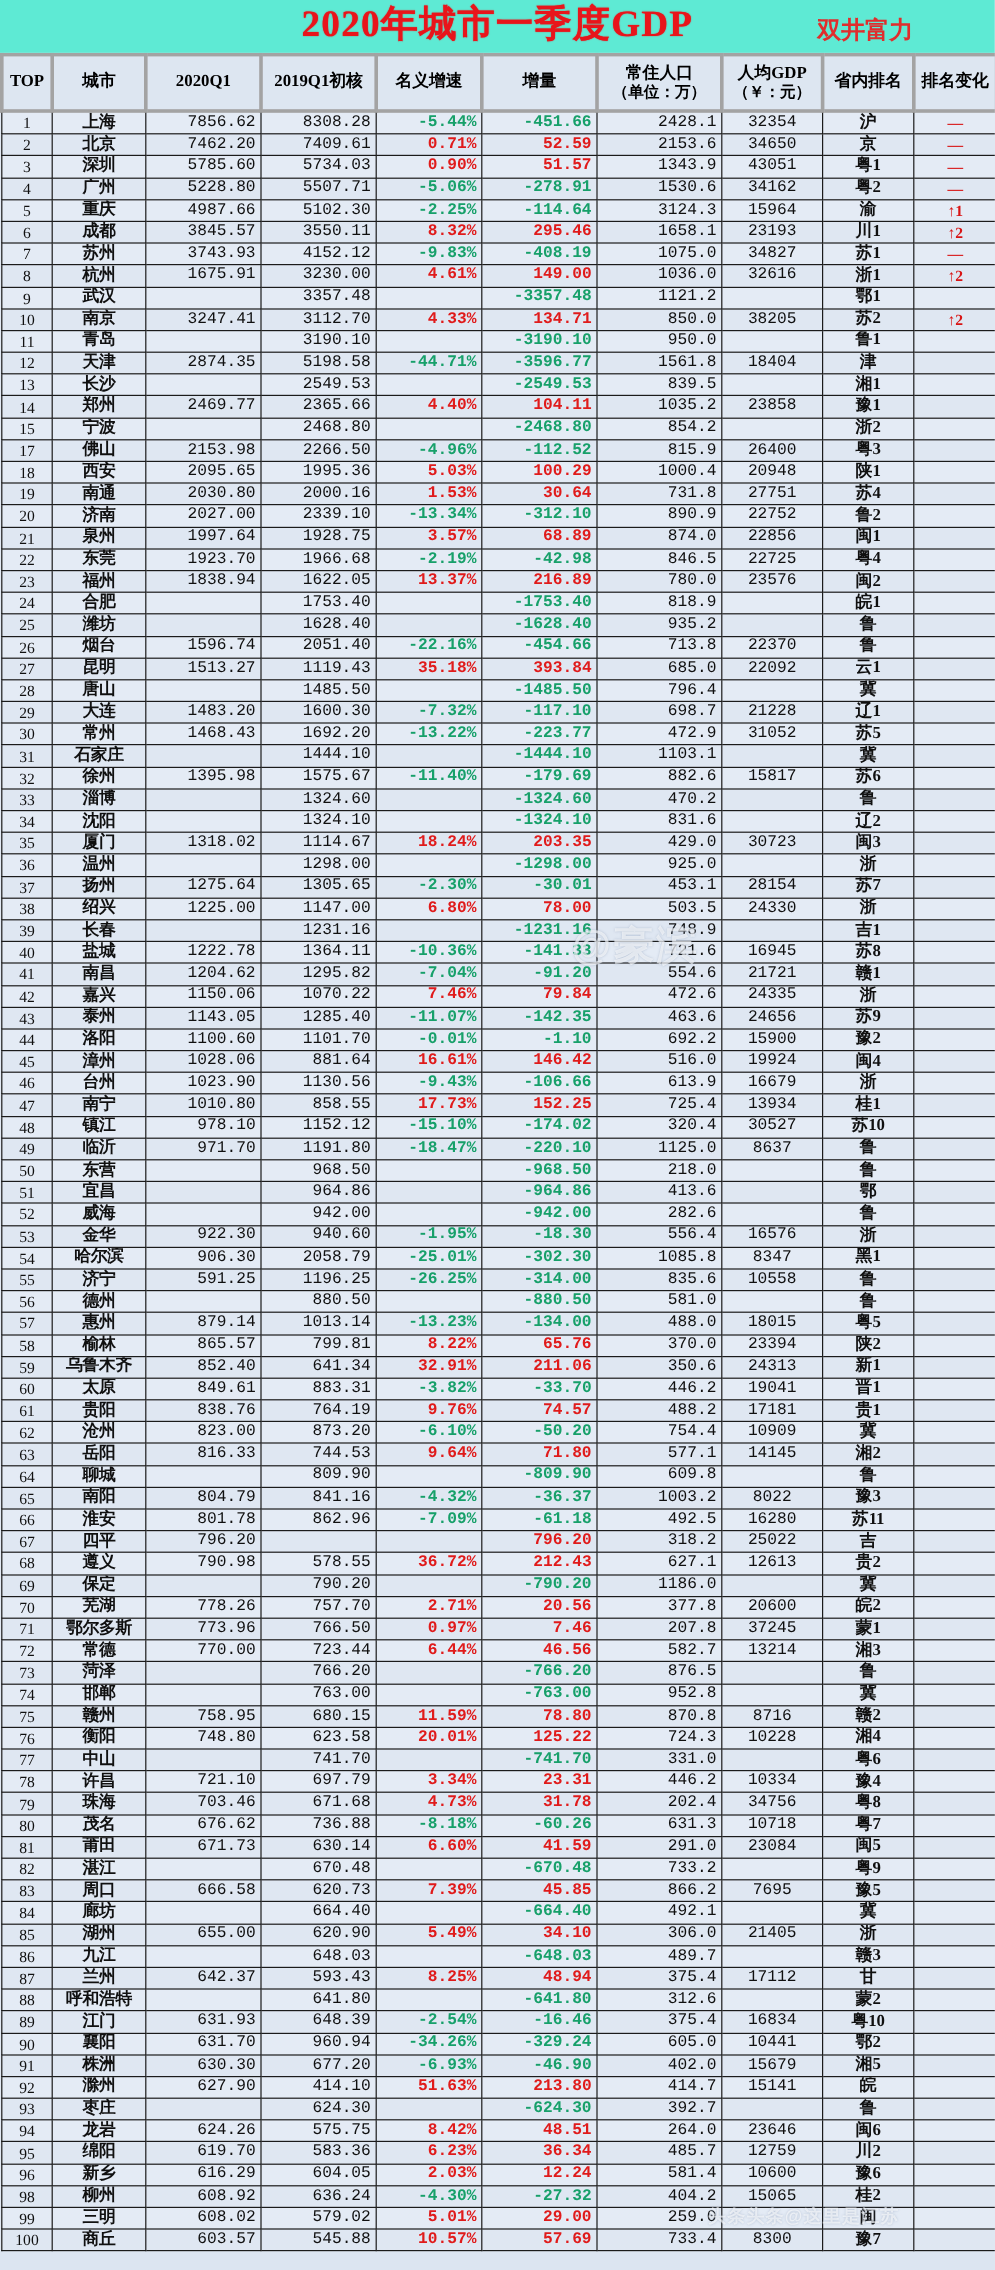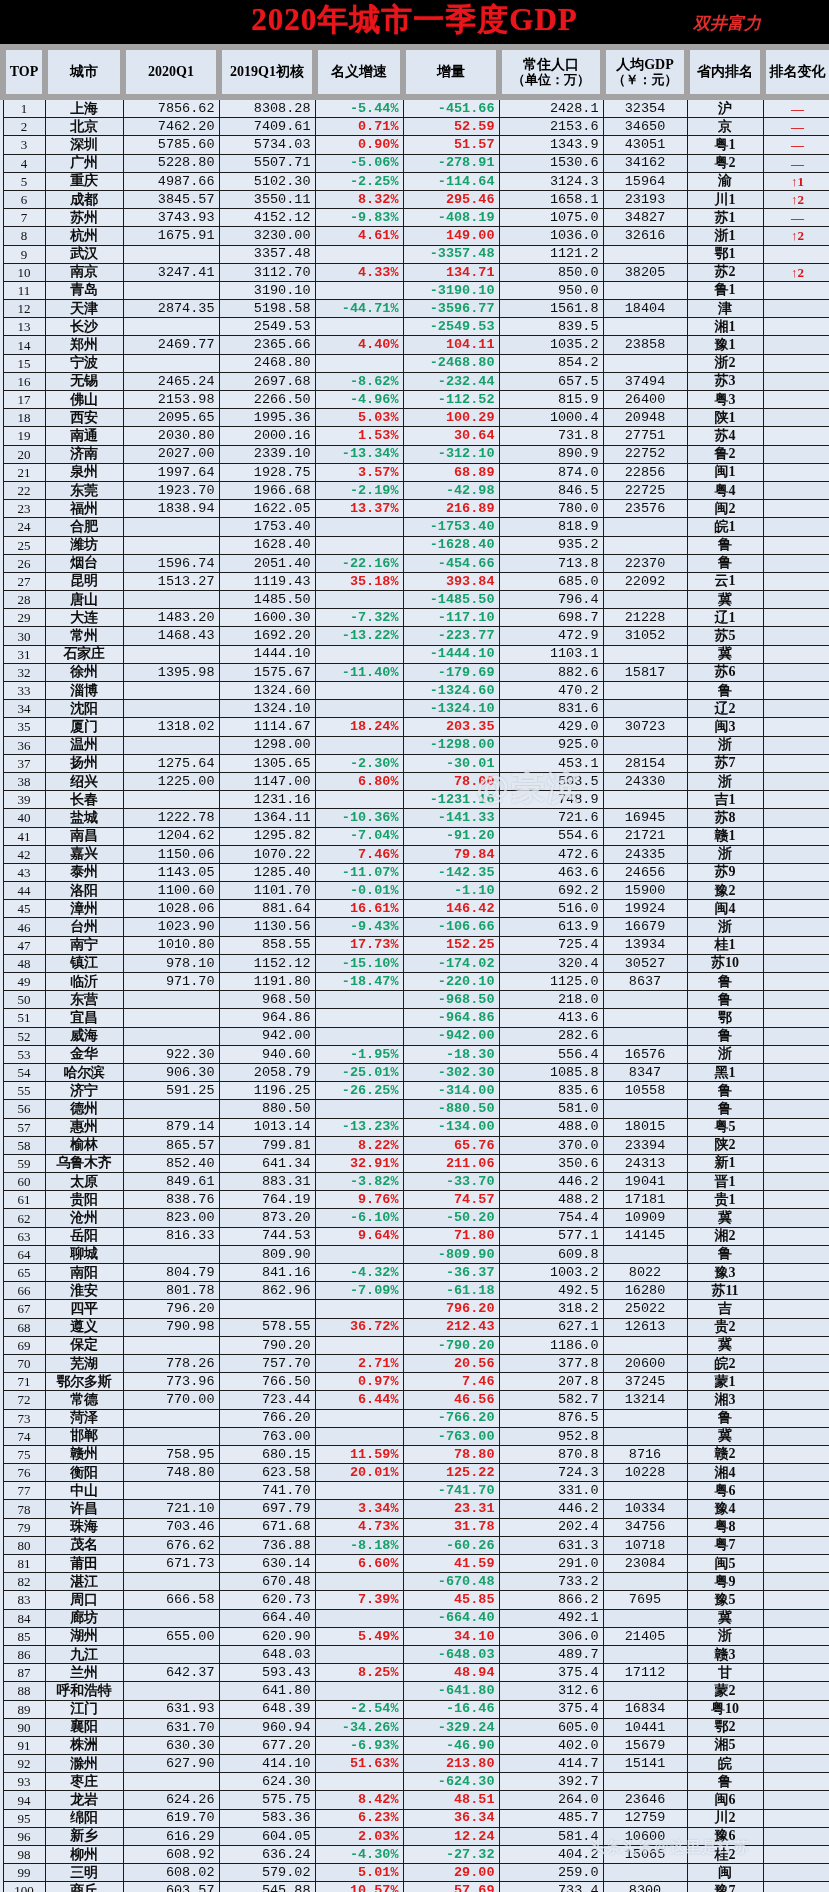--- a/index.html
+++ b/index.html
@@ -13,64 +13,63 @@
     position:relative;
     width:829px;
     height:1892px;
     background:#dce5f1;
     overflow:hidden;
   }
   
   .titlebar{
     position:relative;
     height:44px;
-    background:#000000;
+    background:#5eead4;
   }
   .main-title{
     position:absolute;
     left:0; right:0; top:-2px;
     text-align:center;
     color:#e8151b;
     font-family:"Liberation Serif","DejaVu Serif",serif;
     font-weight:bold;
     font-size:31px;
     letter-spacing:1px;
     line-height:44px;
     text-shadow:0 0 1px #e8151b;
   }
   .author-tag{
     position:absolute;
     right:68px;
     top:12px;
     color:#e02d2d;
     font-weight:bold;
-    font-size:17px;
+    font-size:20px;
     font-family:"Liberation Sans","DejaVu Sans",sans-serif;
-    font-style:italic;
   }
   
   table{
     border-collapse:collapse;
     width:829px;
     table-layout:fixed;
     background:#e3eaf4;
   }
   col.c-top{width:42px;}
   col.c-city{width:78px;}
   col.c-q1{width:96px;}
   col.c-q1p{width:96px;}
   col.c-rate{width:88px;}
   col.c-delta{width:96px;}
   col.c-pop{width:104px;}
   col.c-pgdp{width:84px;}
   col.c-prank{width:76px;}
   col.c-chg{width:69px;}
 
   thead th{
-    border:6px solid #a3a3a3;
+    border:3px solid #a3a3a3;
     background:#dde6f1;
     color:#000;
     font-weight:bold;
     font-size:14px;
     height:42px;
     padding:1px 2px;
     line-height:1.08;
     font-family:"Liberation Serif","DejaVu Serif",serif;
     text-align:center;
     vertical-align:middle;
@@ -326,32 +325,20 @@
           <td class="num"></td>
           <td class="num">2468.80</td>
           <td class="rate"></td>
           <td class="delta neg">-2468.80</td>
           <td class="pop">854.2</td>
           <td class="pgdp"></td>
           <td class="prank">浙2</td>
           <td class="chg"></td>
         </tr>
         <tr>
-          <td class="top">16</td>
-          <td class="city">无锡</td>
-          <td class="num">2465.24</td>
-          <td class="num">2697.68</td>
-          <td class="rate neg">-8.62%</td>
-          <td class="delta neg">-232.44</td>
-          <td class="pop">657.5</td>
-          <td class="pgdp">37494</td>
-          <td class="prank">苏3</td>
-          <td class="chg"></td>
-        </tr>
-        <tr>
           <td class="top">17</td>
           <td class="city">佛山</td>
           <td class="num">2153.98</td>
           <td class="num">2266.50</td>
           <td class="rate neg">-4.96%</td>
           <td class="delta neg">-112.52</td>
           <td class="pop">815.9</td>
           <td class="pgdp">26400</td>
           <td class="prank">粤3</td>
           <td class="chg"></td>

